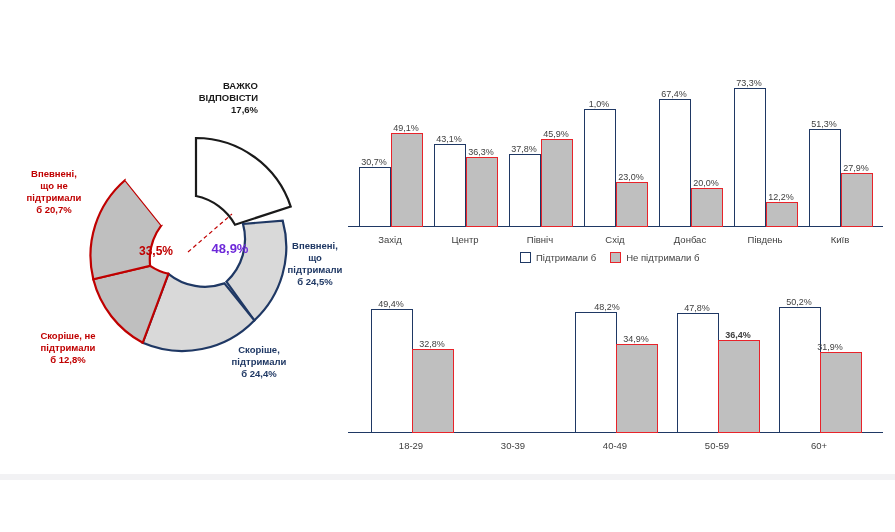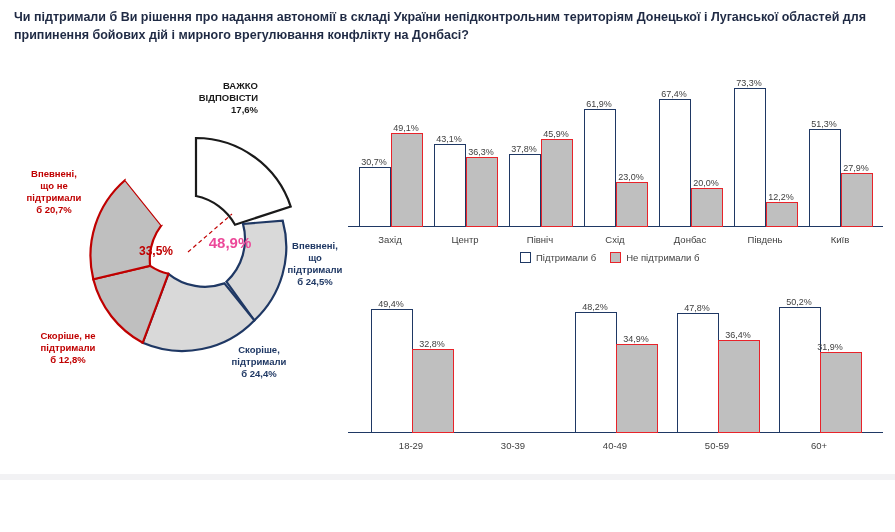--- a/index.html
+++ b/index.html
@@ -11,21 +11,21 @@
 
   
   .donut-wrap{position:absolute;left:8px;top:62px;width:340px;height:330px;}
   .donut-svg{position:absolute;left:0;top:0;}
 
   .lbl{position:absolute;font-size:9.5px;font-weight:bold;line-height:1.25;}
   .lbl.red{color:#c00000;}
   .lbl.navy{color:#1f3864;}
   .lbl.dark{color:#1a1a1a;}
   .lbl.center-red{color:#c00000;font-size:12px;}
-  .lbl.center-navy{color:#ec4899;font-size:15px;}
+  .lbl.center-navy{color:#6d28d9;font-size:13px;margin-top:7px;}
 
   
   .chart{position:absolute;}
   .grp{position:absolute;bottom:22px;}
   .bar{position:absolute;bottom:0;width:30px;border-width:1.4px;border-style:solid;}
   .bar.navy{border-color:#1f3864;background:#ffffff;}
   .bar.red{border-color:#e8232a;background:#bfbfbf;}
   .bval{position:absolute;font-size:9px;color:#404040;white-space:nowrap;text-align:center;width:44px;}
   .axis{position:absolute;left:0;height:1.5px;background:#1f3864;}
   .cat{position:absolute;bottom:4px;font-size:9.5px;color:#404040;text-align:center;white-space:nowrap;}
@@ -41,21 +41,20 @@
   .foot-txt{position:absolute;right:44px;bottom:10px;text-align:left;font-size:9.5px;font-weight:bold;color:#1f3864;line-height:1.5;font-style:italic;}
   .foot-txt .lead{font-style:normal;}
   .pagenum{position:absolute;right:8px;bottom:6px;font-size:8.5px;color:#8a8a8a;}
   .greybar{position:absolute;left:0;bottom:52px;width:895px;height:6px;background:#f2f2f4;}
 </style>
 </head>
 <body>
 
 <div class="slide">
 
-  <div class="title">Чи підтримали б Ви рішення про надання автономії в складі України непідконтрольним територіям Донецької і Луганської областей для припинення бойових дій і мирного врегулювання конфлікту на Донбасі?</div>
 
   <div class="donut-wrap">
     <svg class="donut-svg" width="340" height="330" viewBox="0 0 340 330">
 
       <g transform="translate(8,-14)">
         <path d="M 180 90 A 100 100 0 0 1 274.7 158.6 L 219.0 176.7 A 58 58 0 0 0 180 148 Z" fill="#ffffff" stroke="#1a1a1a" stroke-width="2.2"></path>
       </g>
 
       <path d="M 274.7 158.6 A 100 100 0 0 1 246.3 258.4 L 218.4 219.7 A 58 58 0 0 0 235.0 161.9 Z" fill="#d9d9d9" stroke="#1f3864" stroke-width="2.2"></path>
 
@@ -129,21 +128,21 @@
       <div class="bar navy" style="left:3px;height:71px;"></div>
       <div class="bar red" style="left:35px;height:86px;"></div>
       <div class="bval" style="left:-4px;bottom:73px;">37,8%</div>
       <div class="bval" style="left:28px;bottom:88px;">45,9%</div>
     </div>
     <div class="cat" style="left:158px;width:68px;">Північ</div>
 
     <div class="grp" style="left:233px;width:68px;height:150px;">
       <div class="bar navy" style="left:3px;height:116px;"></div>
       <div class="bar red" style="left:35px;height:43px;"></div>
-      <div class="bval" style="left:-4px;bottom:118px;">61,9%</div>
+      <div class="bval" style="left:-4px;bottom:118px;">1,0%</div>
       <div class="bval" style="left:28px;bottom:45px;">23,0%</div>
     </div>
     <div class="cat" style="left:233px;width:68px;">Схід</div>
 
     <div class="grp" style="left:308px;width:68px;height:150px;">
       <div class="bar navy" style="left:3px;height:126px;"></div>
       <div class="bar red" style="left:35px;height:37px;"></div>
       <div class="bval" style="left:-4px;bottom:128px;">67,4%</div>
       <div class="bval" style="left:28px;bottom:39px;">20,0%</div>
     </div>
@@ -186,30 +185,30 @@
       <div class="bval" style="left:6px;bottom:124px;">49,4%</div>
       <div class="bval" style="left:47px;bottom:84px;">32,8%</div>
     </div>
     <div class="cat" style="left:15px;width:96px;margin-top:12px;">18-29</div>
 
     <div class="cat" style="left:117px;width:96px;">30-39</div>
 
     <div class="grp" style="left:219px;width:96px;height:145px;">
       <div class="bar navy" style="left:8px;width:40px;height:119px;"></div>
       <div class="bar red" style="left:49px;width:40px;height:87px;"></div>
-      <div class="bval" style="left:6px;bottom:121px;">48,2%</div>
+      <div class="bval" style="left:18px;bottom:121px;">48,2%</div>
       <div class="bval" style="left:47px;bottom:89px;">34,9%</div>
     </div>
     <div class="cat" style="left:219px;width:96px;">40-49</div>
 
     <div class="grp" style="left:321px;width:96px;height:145px;">
       <div class="bar navy" style="left:8px;width:40px;height:118px;"></div>
       <div class="bar red" style="left:49px;width:40px;height:91px;"></div>
       <div class="bval" style="left:6px;bottom:120px;">47,8%</div>
-      <div class="bval" style="left:47px;bottom:93px;">36,4%</div>
+      <div class="bval" style="left:47px;bottom:93px;font-weight:bold;">36,4%</div>
     </div>
     <div class="cat" style="left:321px;width:96px;">50-59</div>
 
     <div class="grp" style="left:423px;width:96px;height:145px;">
       <div class="bar navy" style="left:8px;width:40px;height:124px;"></div>
       <div class="bar red" style="left:49px;width:40px;height:79px;"></div>
       <div class="bval" style="left:6px;bottom:126px;">50,2%</div>
       <div class="bval" style="left:37px;bottom:81px;">31,9%</div>
     </div>
     <div class="cat" style="left:423px;width:96px;">60+</div>

